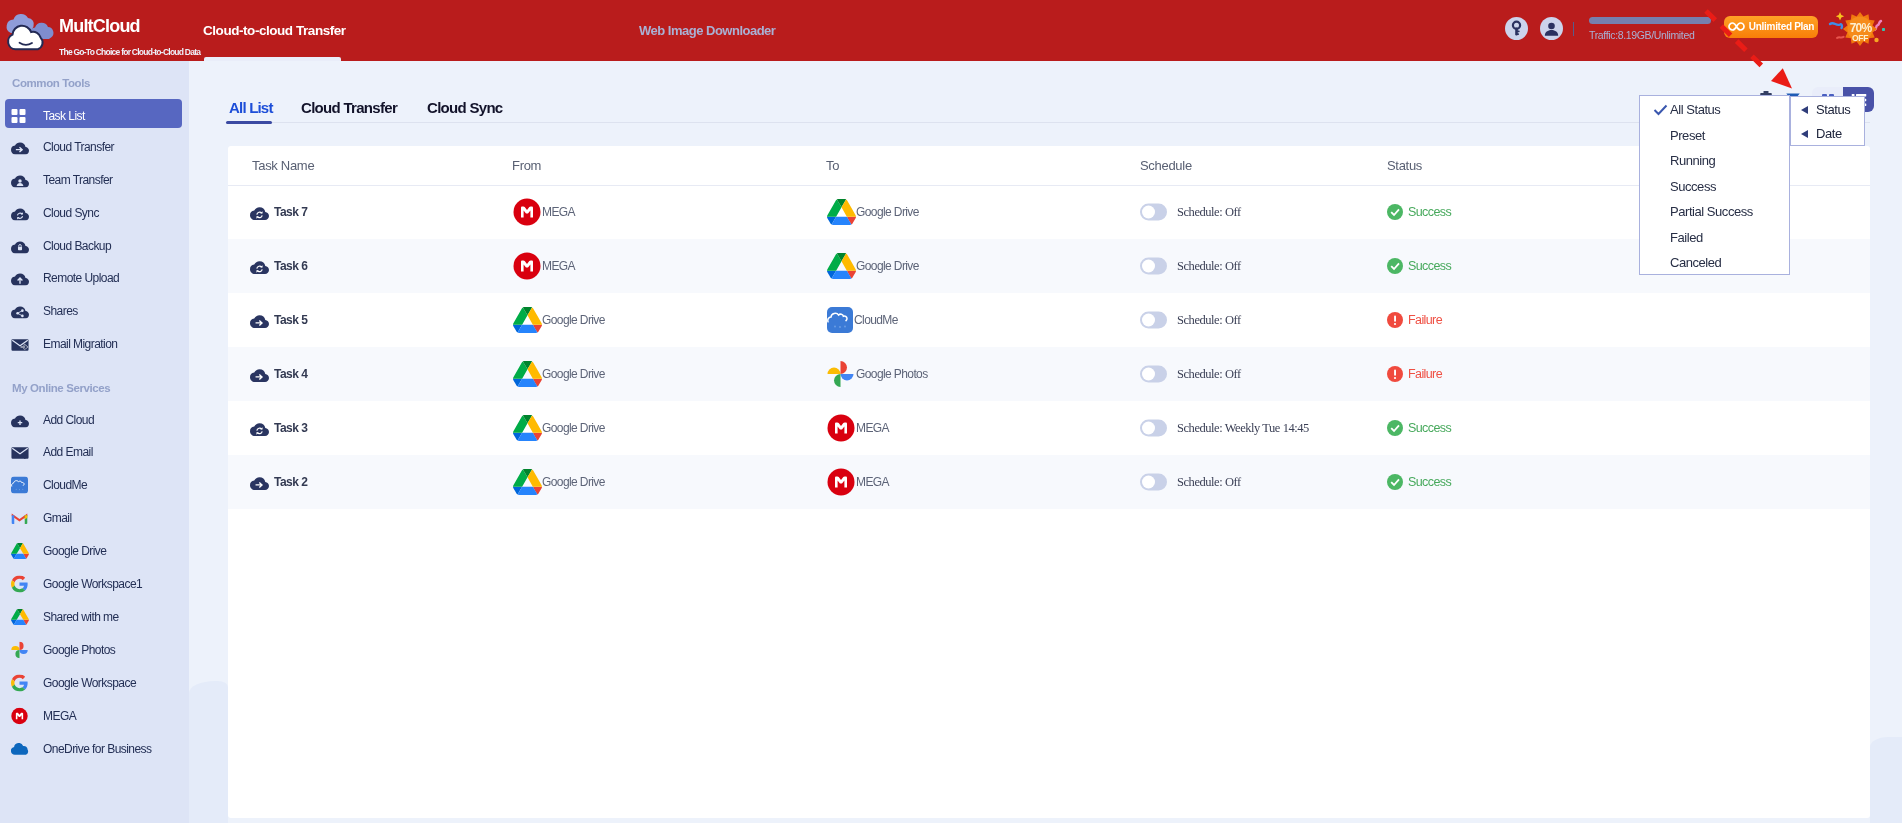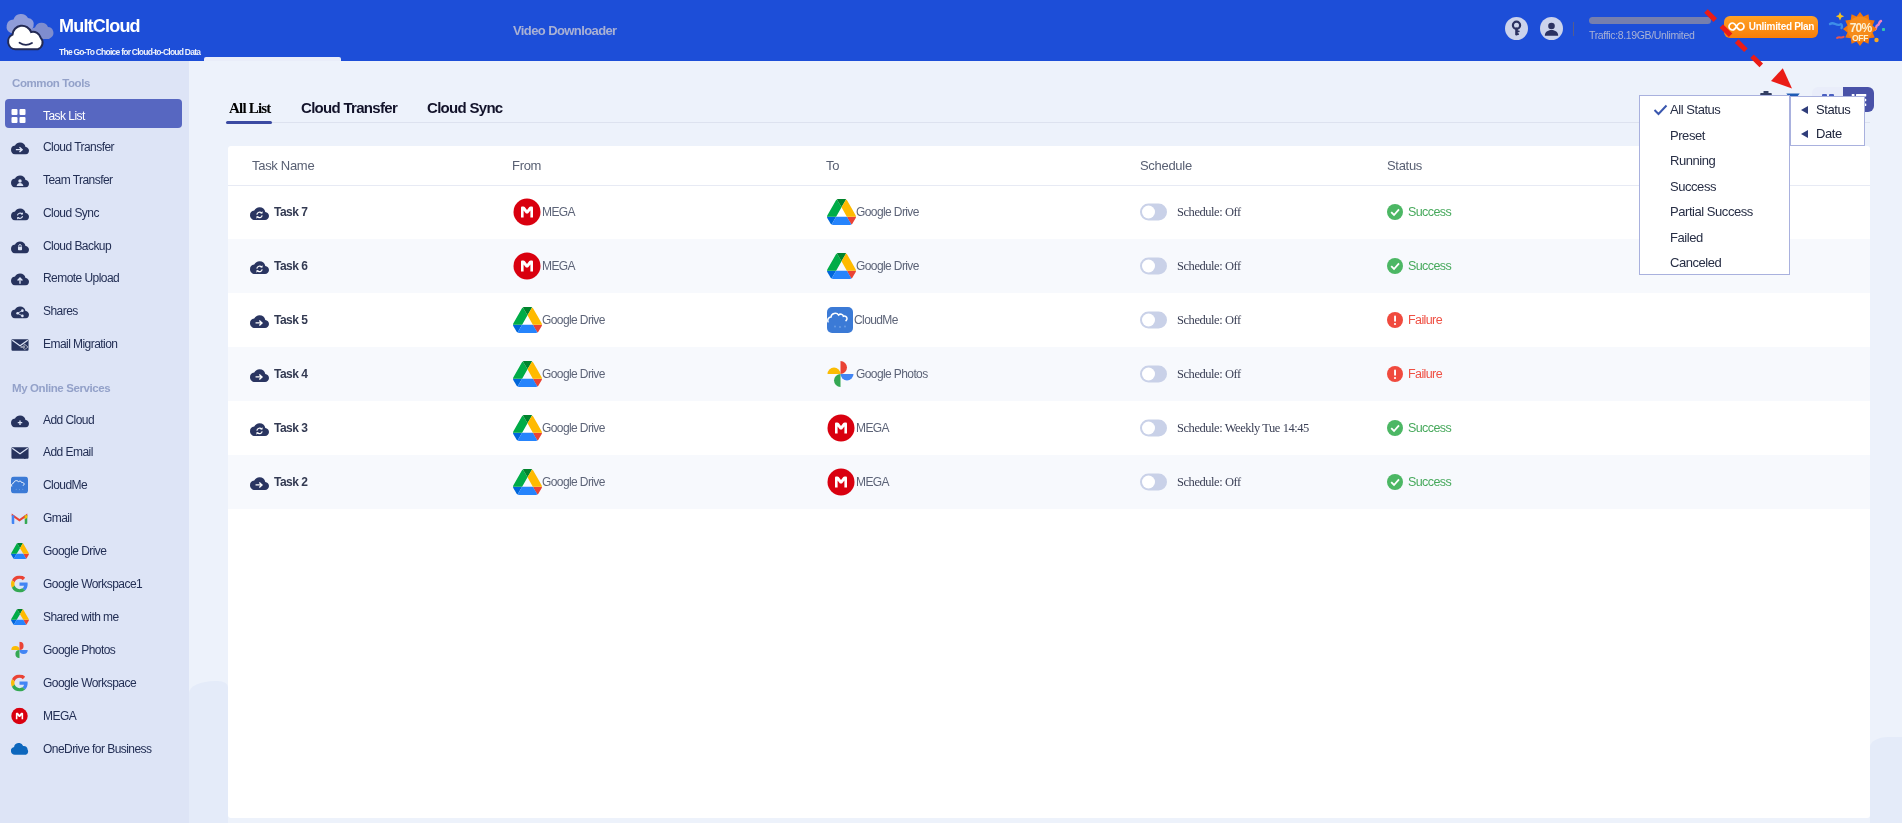--- a/index.html
+++ b/index.html
@@ -1,21 +1,21 @@
 <!DOCTYPE html>
 <html><head>
 <meta charset="utf-8">
 <style>
 * { margin:0; padding:0; box-sizing:border-box; }
 html,body { width:1902px; height:823px; overflow:hidden; font-family:"Liberation Sans", sans-serif; }
 body { position:relative; background:#edf2fb; }
 .abs { position:absolute; }
 
 
-#header { position:absolute; left:0; top:0; width:1902px; height:61px; background:#1d4ed8; z-index:5; }
+#header { position:absolute; left:0; top:0; width:1902px; height:61px; background:#b91c1c; z-index:5; }
 #logo-text { position:absolute; left:59px; top:16px; color:#fff; font-weight:bold; font-size:18px; letter-spacing:-0.8px; }
 #logo-tag { position:absolute; left:59px; top:47px; color:#eef1fa; font-weight:bold; font-size:8.5px; letter-spacing:-0.75px; }
 .nav { position:absolute; top:0; height:61px; line-height:61px; font-weight:bold; color:#a9b1d4; font-size:13px; }
 .nav.active { color:#ffffff; font-size:13.5px; letter-spacing:-0.45px; }
 #nav-ind { position:absolute; left:204px; top:57px; width:137px; height:4px; background:#e9edf9; border-radius:2px 2px 0 0; }
 .hicon { position:absolute; top:17px; width:23px; height:23px; border-radius:50%; background:#ccd3ec; }
 #hdivider { position:absolute; left:1573px; top:22px; width:1px; height:14px; background:#565d8c; }
 #traffic-bar { position:absolute; left:1589px; top:17px; width:122px; height:7px; border-radius:4px; background:#767fae; }
 #traffic-text { position:absolute; left:1589px; top:29px; color:#a9b2d6; font-size:10.5px; letter-spacing:-0.35px; }
 #plan-btn { position:absolute; left:1724px; top:16px; width:94px; height:22px; border-radius:6px; background:linear-gradient(180deg,#ffa226,#f87e08); color:#fff; font-weight:bold; font-size:10px; text-align:center; line-height:22px; letter-spacing:-0.3px; }
@@ -23,21 +23,21 @@
 
 #sidebar { position:absolute; left:0; top:61px; width:189px; height:762px; background:#dde4f6; }
 .sb-label { position:absolute; left:12px; color:#93a1c9; font-weight:bold; font-size:11.5px; letter-spacing:-0.4px;text-align:center; }
 #sb-active { position:absolute; left:5px; top:38px; width:177px; height:29px; border-radius:4px; background:#5767c1; }
 .sb-item { position:absolute; left:0; width:173px; height:33px; }
 .sb-item .txt { position:absolute; left:43px; top:50%; transform:translateY(-50%); font-size:12px; letter-spacing:-0.55px; color:#232f55; }
 .sb-item svg { position:absolute; left:11px; top:50%; transform:translateY(-50%); }
 
 
 .tab { position:absolute; top:94px; height:28px; line-height:28px; font-weight:bold; font-size:15px; color:#13132a; letter-spacing:-0.7px; }
-#tab-active { color:#000000; letter-spacing:-0.8px;font-family:Liberation Serif, serif; }
+#tab-active { color:#1d4ed8; letter-spacing:-0.8px; }
 #tab-line { position:absolute; left:228px; top:122px; width:1642px; height:1px; background:#dde2ef; }
 #tab-underline { position:absolute; left:226px; top:121px; width:46px; height:3px; background:#3b4aa2; border-radius:2px; }
 
 
 #card { position:absolute; left:228px; top:146px; width:1642px; height:672px; background:#fff; border-radius:3px; }
 .th { position:absolute; top:0; height:39px; line-height:39px; color:#596073; font-size:13px; letter-spacing:-0.3px; }
 #thead-line { position:absolute; left:0; top:39px; width:1642px; height:1px; background:#e7eaf4; }
 .row { position:absolute; left:0; width:1642px; height:54px; }
 .row.alt { background:#f7f9fd; }
 .cell { position:absolute; top:50%; transform:translateY(-50%); white-space:nowrap; }
@@ -73,21 +73,22 @@
 
 <div id="header">
   <svg class="abs" style="left:5px;top:13px" width="52" height="38" viewBox="0 0 52 38">
     <path d="M6 20a7 7 0 0 1 2.5-13.5A8 8 0 0 1 23 5a6.3 6.3 0 0 1 5.5 8.5L26 18z" fill="#8f9cd9"></path>
     <path d="M28 26a6 6 0 0 1 2-11.5 7 7 0 0 1 13-.5 5.8 5.8 0 0 1 3.4 10.2L44 26z" fill="#7f8dce"></path>
     <path d="M10.5 36.2a7.6 7.6 0 0 1-3-14.5 9.6 9.6 0 0 1 18.6-2.7 7.9 7.9 0 0 1 9.5 5.6 7.1 7.1 0 0 1-2.7 11.6z" fill="#fff" stroke="#232a54" stroke-width="2"></path>
     <path d="M14.5 29.8c4 2.5 9 2.4 12.5.1" fill="none" stroke="#232a54" stroke-width="1.8" stroke-linecap="round"></path>
   </svg>
   <div id="logo-text">MultCloud</div>
   <div id="logo-tag">The Go-To Choice for Cloud-to-Cloud Data</div>
-  <div class="nav" style="left:513px;letter-spacing:-0.6px;">Video Downloader</div>
+  <div class="nav active" style="left:203px;">Cloud-to-cloud Transfer</div>
+  <div class="nav" style="left:639px;letter-spacing:-0.5px;">Web Image Downloader</div>
   <div id="nav-ind"></div>
   <div class="hicon" style="left:1505px;">
     <svg width="23" height="23" viewBox="0 0 23 23">
         <g fill="#2b3161">
           <circle cx="11.5" cy="8.2" r="3.6" fill="none" stroke="#2b3161" stroke-width="2.2"></circle>
           <rect x="10.2" y="10.5" width="2.6" height="8" rx="1.2"></rect>
           <rect x="11.5" y="13.4" width="3.2" height="1.8" rx="0.9"></rect>
           <rect x="11.5" y="16.2" width="2.6" height="1.8" rx="0.9"></rect>
         </g>
       </svg>

